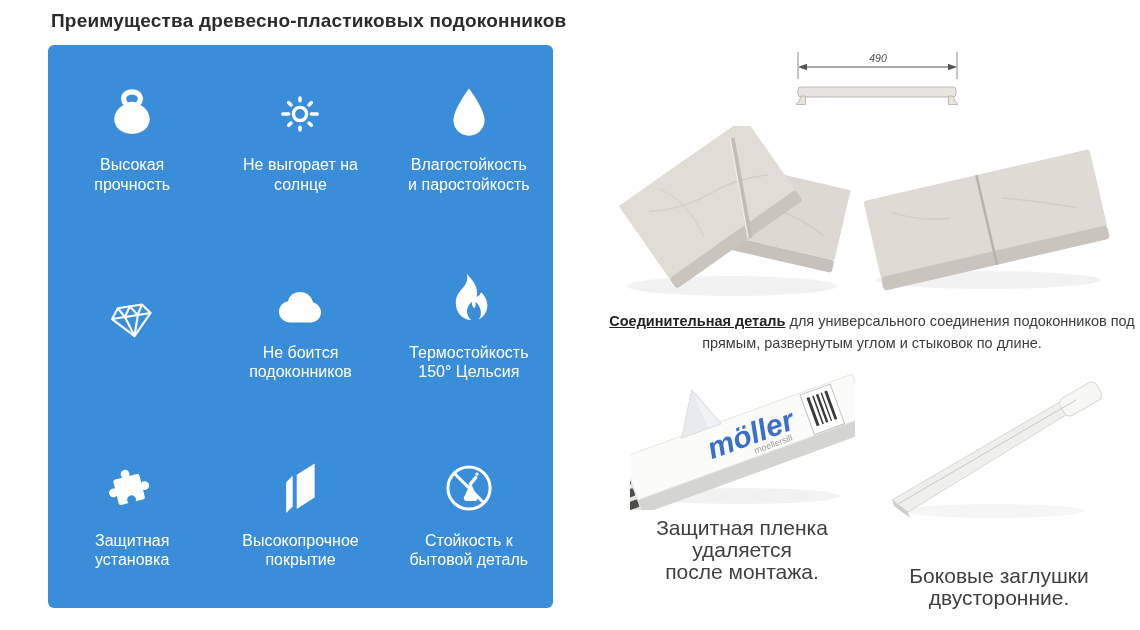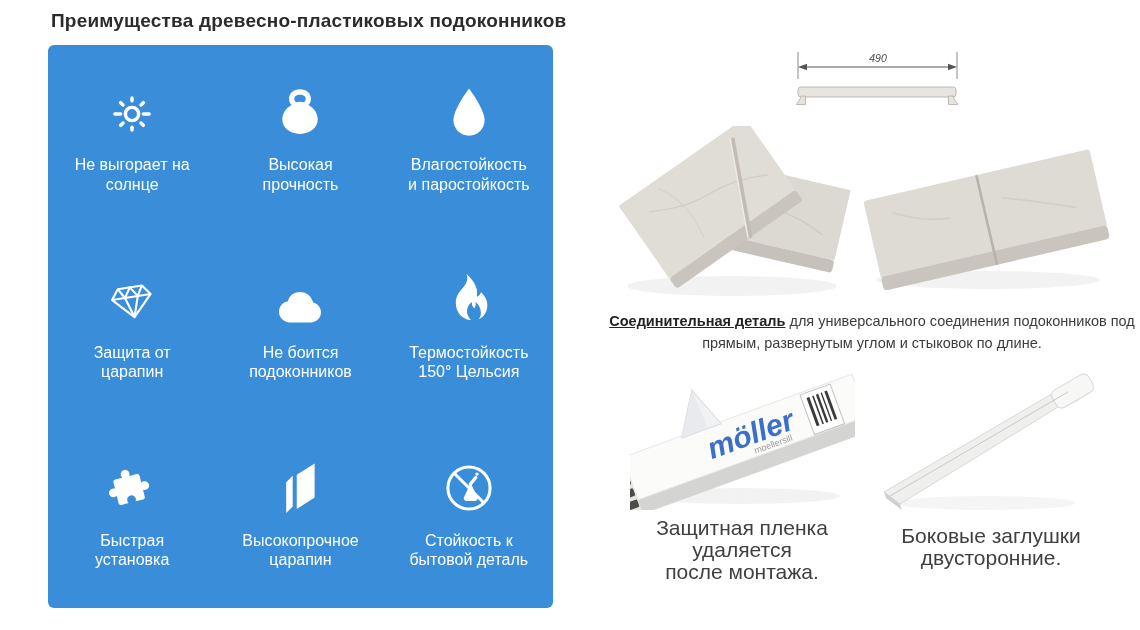--- a/index.html
+++ b/index.html
@@ -43,20 +43,30 @@
     margin-top:7px;font-size:21px;line-height:22px;color:#404040;
     text-align:center;white-space:pre-line;
   }
 </style>
 </head>
 <body>
 
 <h1 class="page-title">Преимущества древесно-пластиковых подоконников</h1>
 
 <div class="benefits-panel">
+
+  <div class="benefit-cell">
+    <span class="benefit-icon">
+      <svg width="54" height="54" viewBox="0 0 64 64">
+        <path fill="#fff" d="M32 5c-7.6 0-13 4.7-13 11.2 0 2.9 1.1 5.5 3 7.5C15.5 27 11 33.4 11 41c0 9.9 9.4 17 21 17s21-7.1 21-17c0-7.6-4.5-14-11-17.3 1.9-2 3-4.6 3-7.5C45 9.7 39.6 5 32 5zm0 6.6c4.3 0 6.8 2 6.8 4.8 0 1.6-.8 3-2 3.9a25 25 0 0 0-9.6 0c-1.2-.9-2-2.3-2-3.9 0-2.8 2.5-4.8 6.8-4.8z"></path>
+      </svg>
+    </span>
+    <span class="benefit-label">Высокая
+прочность</span>
+  </div>
 
   <div class="benefit-cell">
     <span class="benefit-icon">
       <svg width="50" height="50" viewBox="0 0 64 64">
         <g stroke="#fff" stroke-width="4.4" stroke-linecap="round" fill="none">
           <circle cx="32" cy="32" r="8.5"></circle>
           <line x1="10" y1="32" x2="17.5" y2="32"></line>
           <line x1="46.5" y1="32" x2="54" y2="32"></line>
           <line x1="32" y1="11.5" x2="32" y2="15"></line>
           <line x1="32" y1="49" x2="32" y2="52.5"></line>
@@ -67,51 +77,39 @@
         </g>
       </svg>
     </span>
     <span class="benefit-label">Не выгорает на
 солнце</span>
   </div>
 
   <div class="benefit-cell">
     <span class="benefit-icon">
       <svg width="54" height="54" viewBox="0 0 64 64">
-        <path fill="#fff" d="M32 5c-7.6 0-13 4.7-13 11.2 0 2.9 1.1 5.5 3 7.5C15.5 27 11 33.4 11 41c0 9.9 9.4 17 21 17s21-7.1 21-17c0-7.6-4.5-14-11-17.3 1.9-2 3-4.6 3-7.5C45 9.7 39.6 5 32 5zm0 6.6c4.3 0 6.8 2 6.8 4.8 0 1.6-.8 3-2 3.9a25 25 0 0 0-9.6 0c-1.2-.9-2-2.3-2-3.9 0-2.8 2.5-4.8 6.8-4.8z"></path>
-      </svg>
-    </span>
-    <span class="benefit-label">Высокая
-прочность</span>
-  </div>
-
-  <div class="benefit-cell">
-    <span class="benefit-icon">
-      <svg width="54" height="54" viewBox="0 0 64 64">
         <path fill="#fff" d="M32 4C32 4 13.5 28.5 13.5 41.5 13.5 52 21.8 60 32 60s18.5-8 18.5-18.5C50.5 28.5 32 4 32 4z"></path>
       </svg>
     </span>
     <span class="benefit-label">Влагостойкость
 и паростойкость</span>
   </div>
 
   <div class="benefit-cell">
     <span class="benefit-icon">
       <svg width="56" height="52" viewBox="0 0 64 64">
         <g transform="rotate(-9 32 32)" stroke="#fff" stroke-width="2.6" fill="none" stroke-linejoin="round">
           <path d="M17 15h30l9 12-24 25L8 27z"></path>
           <path d="M8 27h48"></path>
           <path d="M17 15l7 12 8 25"></path>
           <path d="M47 15l-7 12-8 25"></path>
           <path d="M24 27l8-12 8 12"></path>
         </g>
       </svg>
     </span>
-    <span class="benefit-label">Защита от
-царапин</span>
   </div>
 
   <div class="benefit-cell">
     <span class="benefit-icon">
       <svg width="56" height="44" viewBox="0 0 64 48">
         <path fill="#fff" d="M20.5 44c-7 0-12.5-5.5-12.5-12.2 0-6 4.4-11 10.2-12C19.4 13.4 25.1 9 32 9c7.4 0 13.6 5.2 15 12.2 5.1 1.2 9 5.8 9 11.2C56 38.8 50.7 44 44.2 44z"></path>
       </svg>
     </span>
     <span class="benefit-label">Не боится
 подоконников</span>
@@ -128,33 +126,33 @@
   </div>
 
   <div class="benefit-cell">
     <span class="benefit-icon">
       <svg width="56" height="54" viewBox="0 0 64 64">
         <g transform="rotate(-14 32 32)">
           <path fill="#fff" d="M28 9c2.9 0 5.2 2.3 5.2 5.2 0 1.2-.4 2.3-1 3.2h9.3c1.5 0 2.7 1.2 2.7 2.7v8.6c.9-.6 2-1 3.2-1 2.9 0 5.2 2.3 5.2 5.2s-2.3 5.2-5.2 5.2c-1.2 0-2.3-.4-3.2-1v8.6c0 1.5-1.2 2.7-2.7 2.7h-9.1c.6-.9.9-2 .9-3.1 0-2.9-2.3-5.2-5.2-5.2s-5.2 2.3-5.2 5.2c0 1.1.3 2.2.9 3.1h-8.9c-1.5 0-2.7-1.2-2.7-2.7v-9.1c-.9.6-2 .9-3.1.9C6.3 37.5 4 35.2 4 32.3s2.3-5.2 5.2-5.2c1.1 0 2.2.3 3.1.9v-7.9c0-1.5 1.2-2.7 2.7-2.7h8.8c-.6-.9-1-2-1-3.2C22.8 11.3 25.1 9 28 9z"></path>
         </g>
       </svg>
     </span>
-    <span class="benefit-label">Быстрая
+    <span class="benefit-label">Защитная
 установка</span>
   </div>
 
   <div class="benefit-cell">
     <span class="benefit-icon">
       <svg width="52" height="56" viewBox="0 0 64 68">
         <path fill="#fff" d="M15 28 L23 20 L23 58 L15 66 Z"></path>
         <path fill="#fff" d="M28 19 L50 5 L50 47 L28 61 Z"></path>
       </svg>
     </span>
     <span class="benefit-label">Высокопрочное
-царапин</span>
+покрытие</span>
   </div>
 
   <div class="benefit-cell">
     <span class="benefit-icon">
       <svg width="54" height="54" viewBox="0 0 64 64">
         <circle cx="32" cy="32" r="25" stroke="#fff" stroke-width="3.6" fill="none"></circle>
         <path fill="#fff" d="M26 43 L34 26 L42 43 a3.2 3.2 0 0 1 -3 4.4 H29 a3.2 3.2 0 0 1 -3-4.4 z"></path>
         <line x1="33.5" y1="27.5" x2="40" y2="19.5" stroke="#fff" stroke-width="4" stroke-linecap="round"></line>
         <circle cx="41.5" cy="15.5" r="2" fill="#fff"></circle>
         <circle cx="44.5" cy="10.5" r="1.5" fill="#fff"></circle>
@@ -242,21 +240,21 @@
         <rect x="199" y="63" width="2.4" height="30"></rect>
         <rect x="204" y="63" width="1.4" height="30"></rect>
         <rect x="208" y="63" width="2.8" height="30"></rect>
       </g>
     </g>
   </svg>
   <figcaption>Защитная пленка удаляется
 после монтажа.</figcaption>
 </figure>
 
-<figure class="figure fig-caps" style="margin:8px;">
+<figure class="figure fig-caps" style="margin:16px;gap:32px;">
   <svg width="250" height="150" viewBox="0 0 250 150">
     <ellipse cx="120" cy="135" rx="90" ry="7" fill="#000" opacity="0.04"></ellipse>
     <polygon points="18,124 196,20 210,28 34,136" fill="#efefee" stroke="#d7d7d6" stroke-width="1"></polygon>
     <polygon points="18,124 34,136 36,142 20,130" fill="#cfcfcd"></polygon>
     <polygon points="196,20 210,28 212,34 198,26" fill="#dddddc"></polygon>
     <g transform="rotate(-30 206 28)">
       <rect x="188" y="14" width="42" height="20" rx="6" fill="#f7f7f6" stroke="#d9d9d8" stroke-width="1"></rect>
     </g>
     <line x1="24" y1="128" x2="202" y2="24" stroke="#bfbfbe" stroke-width="1" opacity="0.8"></line>
   </svg>

